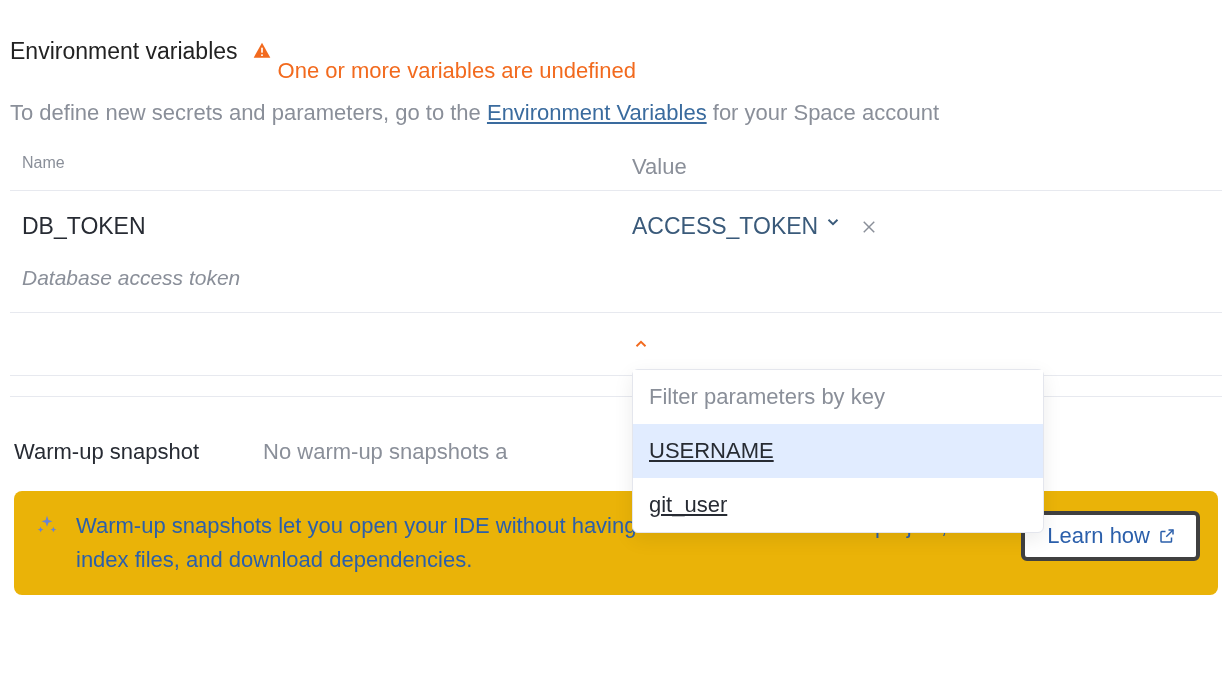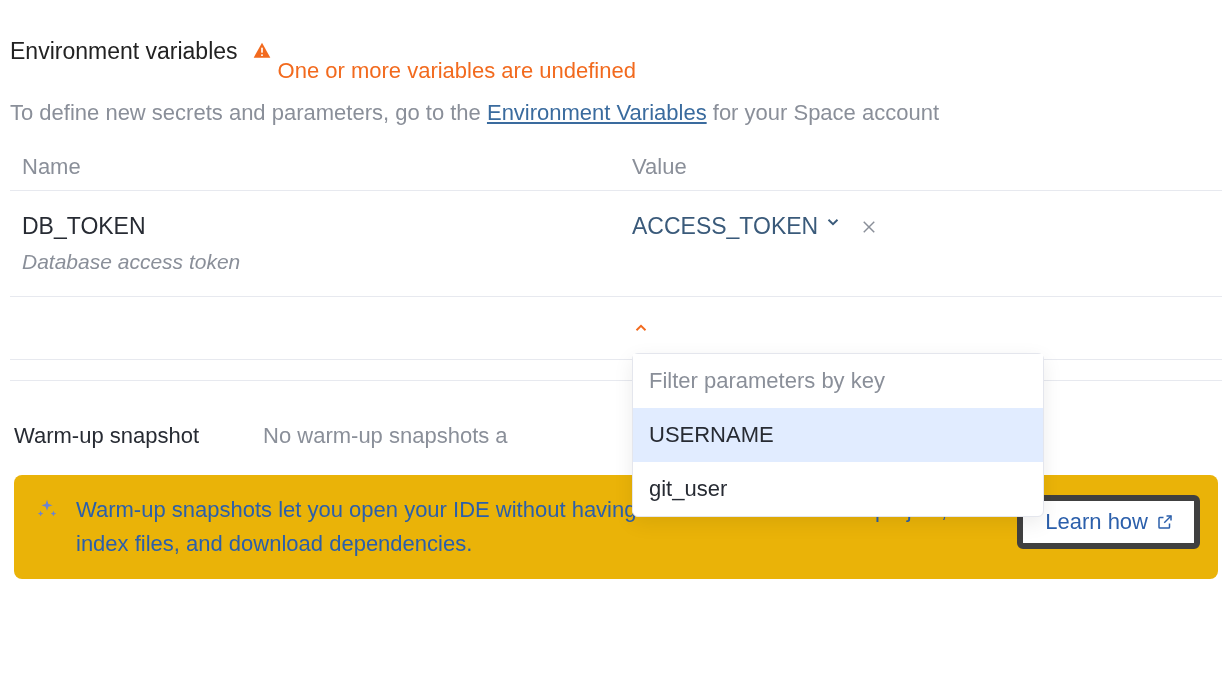--- a/index.html
+++ b/index.html
@@ -5,43 +5,43 @@
   * { box-sizing: border-box; margin: 0; padding: 0; font-family: -apple-system, BlinkMacSystemFont, "Segoe UI", Helvetica, Arial, sans-serif; }
   body { background: #fff; padding: 18px 10px 10px 10px; width: 1232px; }
   .section-header { display: flex; align-items: center; gap: 14px; margin-bottom: 12px; }
   .section-title { font-size: 23px; color: #222; font-weight: 400; }
   .warn-group { display: flex; align-items: center; gap: 6px; }
   .warn-icon { width: 20px; height: 20px; display: inline-flex; }
   .warn-text { color: #f26a1e; font-size: 22px; margin-top: 40px; }
   .helptext { font-size: 22px; color: #8a8f99; line-height: 1.55; margin-bottom: 16px; max-width: 1200px; }
   .link-blue { color: #3a6b9e; }
   .tbl-head { display: flex; border-bottom: 1px solid #e7e9ef; padding: 8px 0 10px 12px; }
-  .col-name { width: 610px; color: #8a8f99; font-size: 22px; }
+  .col-name { width: 610px; color: #8a8f99; font-size: 16px; }
   .col-value { flex: 1; color: #8a8f99; font-size: 22px; }
   .row { display: flex; padding: 22px 0 22px 12px; border-bottom: 1px solid #e7e9ef; align-items: flex-start; }
-  .row .name-col { width: 610px; display: flex; flex-direction: column; gap: 10px; }
+  .row .name-col { width: 610px; display: flex; flex-direction: column; gap: 26px; }
   .env-name { font-size: 23px; color: #272b33; }
   .env-desc { font-size: 21px; color: #8a8f99; font-style: italic; }
   .value-col { flex: 1; display: flex; align-items: center; gap: 10px; position: relative; }
   .value-select { display: flex; align-items: flex-start; gap: 6px; font-size: 23px; color: #3a5a7a; cursor: pointer; }
   .value-select.placeholder { color: #f26a1e; }
   .chev { width: 18px; height: 18px; display: inline-flex; }
   .x-btn { margin-left: 8px; color: #8a8f99; font-size: 22px; cursor: pointer; display: inline-flex; }
   .dropdown { position: absolute; top: 34px; left: 0; width: 412px; background: #fff; border: 1px solid #e4e6ed; border-radius: 6px; box-shadow: 0 6px 20px rgba(0,0,0,0.08); z-index: 20; }
   .dd-input { width: 100%; border: none; outline: none; padding: 14px 16px; font-size: 22px; }
   .dd-input::placeholder { color: #8a8f99; }
-  .dd-opt { padding: 14px 16px; font-size: 22px; color: #272b33; cursor: pointer; }
+  .dd-opt { padding: 14px 16px; font-size: 22px; color: #272b33; cursor: pointer; text-decoration: underline; }
   .dd-opt.active { background: #e1ecff; }
   .warmup-row { display: flex; align-items: center; gap: 64px; padding: 42px 0 26px 4px; }
   .warmup-title { font-size: 22px; color: #272b33; }
   .warmup-empty { font-size: 22px; color: #8a8f99; }
   .callout { display: flex; align-items: flex-start; gap: 18px; background: #eab308; border-radius: 8px; padding: 18px 18px 18px 22px; margin: 0 4px; }
   .sparkle { color: #6a84d4; width: 22px; height: 22px; flex: none; margin-top: 5px; }
   .callout-text { font-size: 22px; color: #2b5fab; line-height: 1.55; flex: 1; padding-right: 20px; }
-  .learn-btn { display: inline-flex; align-items: center; gap: 8px; background: #fff; border: 6px solid #404040; color: #2b5fab; font-size: 22px; padding: 8px 20px 8px 22px; border-radius: 6px; cursor: pointer; flex: none; margin-top: 2px; }
+  .learn-btn { display: inline-flex; align-items: center; gap: 8px; background: #fff; border: 4px solid #404040; color: #2b5fab; font-size: 22px; padding: 8px 20px 8px 22px; border-radius: 6px; cursor: pointer; flex: none; margin-top: 2px; }
   .ext-icon { width: 18px; height: 18px; display: inline-flex; }
   .tbl-end-gap { height: 1px; background: #e7e9ef; margin-top: 20px; width: 100%; }
   .secondrow-wrap { position: relative; }
 </style>
 </head>
 <body>
 
 <div class="section-header">
   <span class="section-title">Environment variables</span>
   <span class="warn-group">

